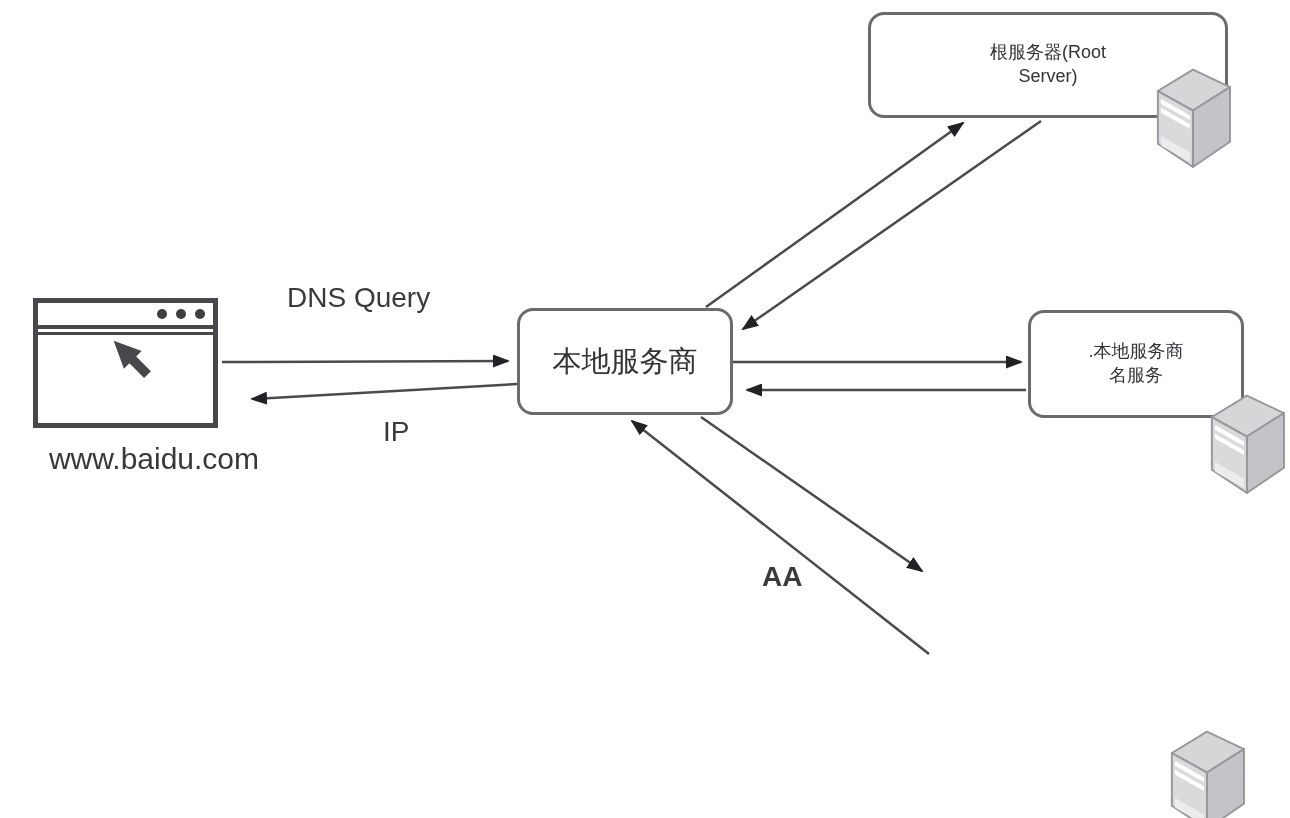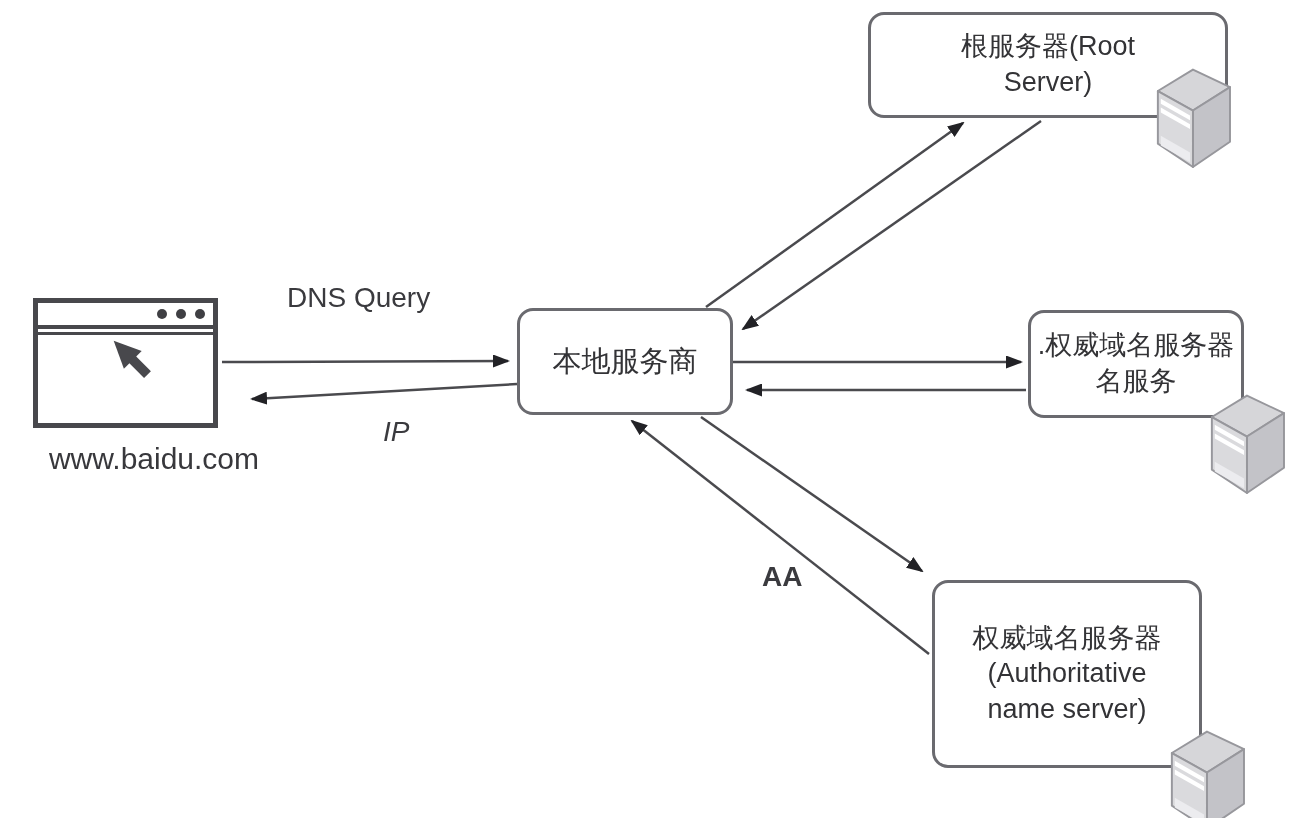--- a/index.html
+++ b/index.html
@@ -21,21 +21,21 @@
   .node {
     position: absolute;
     box-sizing: border-box;
     border: 3px solid #6a6a6f;
     border-radius: 16px;
     background: #fff;
     display: flex;
     align-items: center;
     justify-content: center;
     text-align: center;
-    font-size: 27px;
+    font-size: 18px;
     line-height: 1.32;
     white-space: pre-line;
     color: #333336;
     z-index: 2;
   }
   .node.root { left: 868px; top: 12px;  width: 360px; height: 106px; }
   .node.tld  { left: 1028px; top: 310px; width: 216px; height: 108px; }
   .node.auth { left: 932px; top: 580px; width: 270px; height: 188px; }
   .node.local{ left: 517px; top: 308px; width: 216px; height: 107px; font-size: 29px; }
 
@@ -93,21 +93,21 @@
   }
   .elabel {
     position: absolute;
     font-size: 28px;
     color: #3a3a3e;
     z-index: 2;
     white-space: nowrap;
     text-align: right;
   }
   .elabel.dns { left: 287px; top: 282px; }
-  .elabel.ip  { left: 383px; top: 416px; font-style: italic; }
+  .elabel.ip  { left: 383px; top: 416px; }
   .elabel.aa  { left: 762px; top: 561px; font-weight: bold; }
 </style>
 </head>
 <body>
 
 <div class="stage">
 
   <svg class="wires" viewBox="0 0 1290 818" xmlns="http://www.w3.org/2000/svg">
     <defs>
       <marker id="arrow" markerWidth="17" markerHeight="13" refX="15" refY="6.5" orient="auto" markerUnits="userSpaceOnUse">
@@ -142,25 +142,22 @@
     <svg class="cursor" viewBox="0 0 60 60" xmlns="http://www.w3.org/2000/svg">
       <polygon points="10,8 39,18.6 20.6,37" fill="#48484c"></polygon>
       <line x1="28" y1="26" x2="45" y2="43" stroke="#48484c" stroke-width="10"></line>
     </svg>
   </div>
   <div class="caption">www.baidu.com</div>
 
   <div class="node local">本地服务商</div>
   <div class="node root">根服务器(Root
 Server)</div>
-  <div class="node tld">.权威域名服务器
+  <div class="node tld">.本地服务商
 名服务</div>
-  <div class="node auth">权威域名服务器
-(Authoritative
-name server)</div>
 
   <svg class="server-icon root" viewBox="0 0 88 118" xmlns="http://www.w3.org/2000/svg">
       <use href="#server-tower"></use>
     </svg>
   <svg class="server-icon tld" viewBox="0 0 88 118" xmlns="http://www.w3.org/2000/svg">
       <use href="#server-tower"></use>
     </svg>
   <svg class="server-icon auth" viewBox="0 0 88 118" xmlns="http://www.w3.org/2000/svg">
       <use href="#server-tower"></use>
     </svg>

